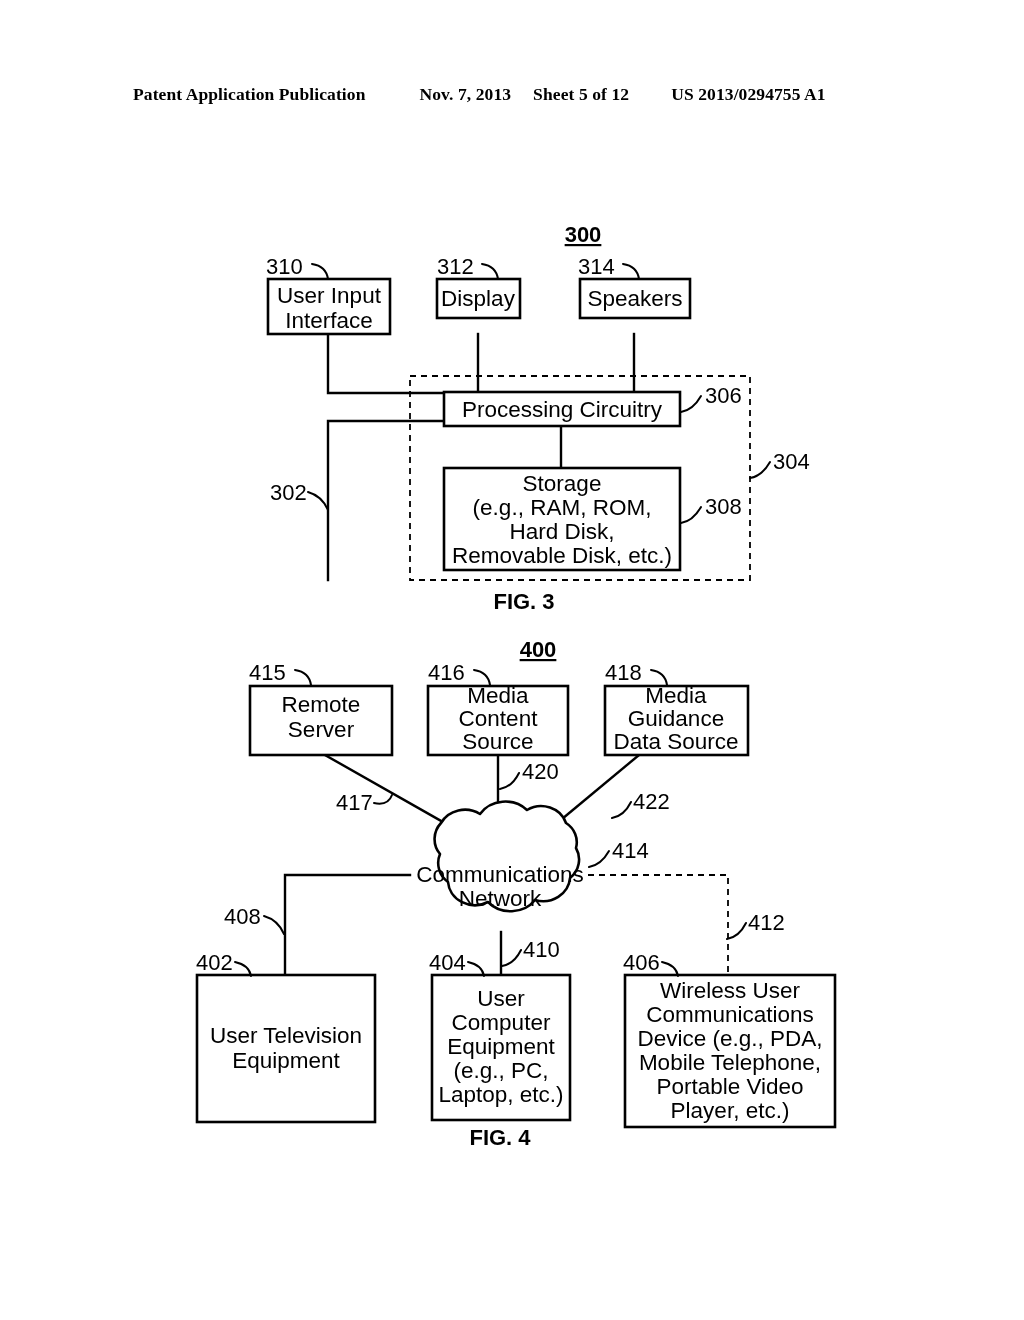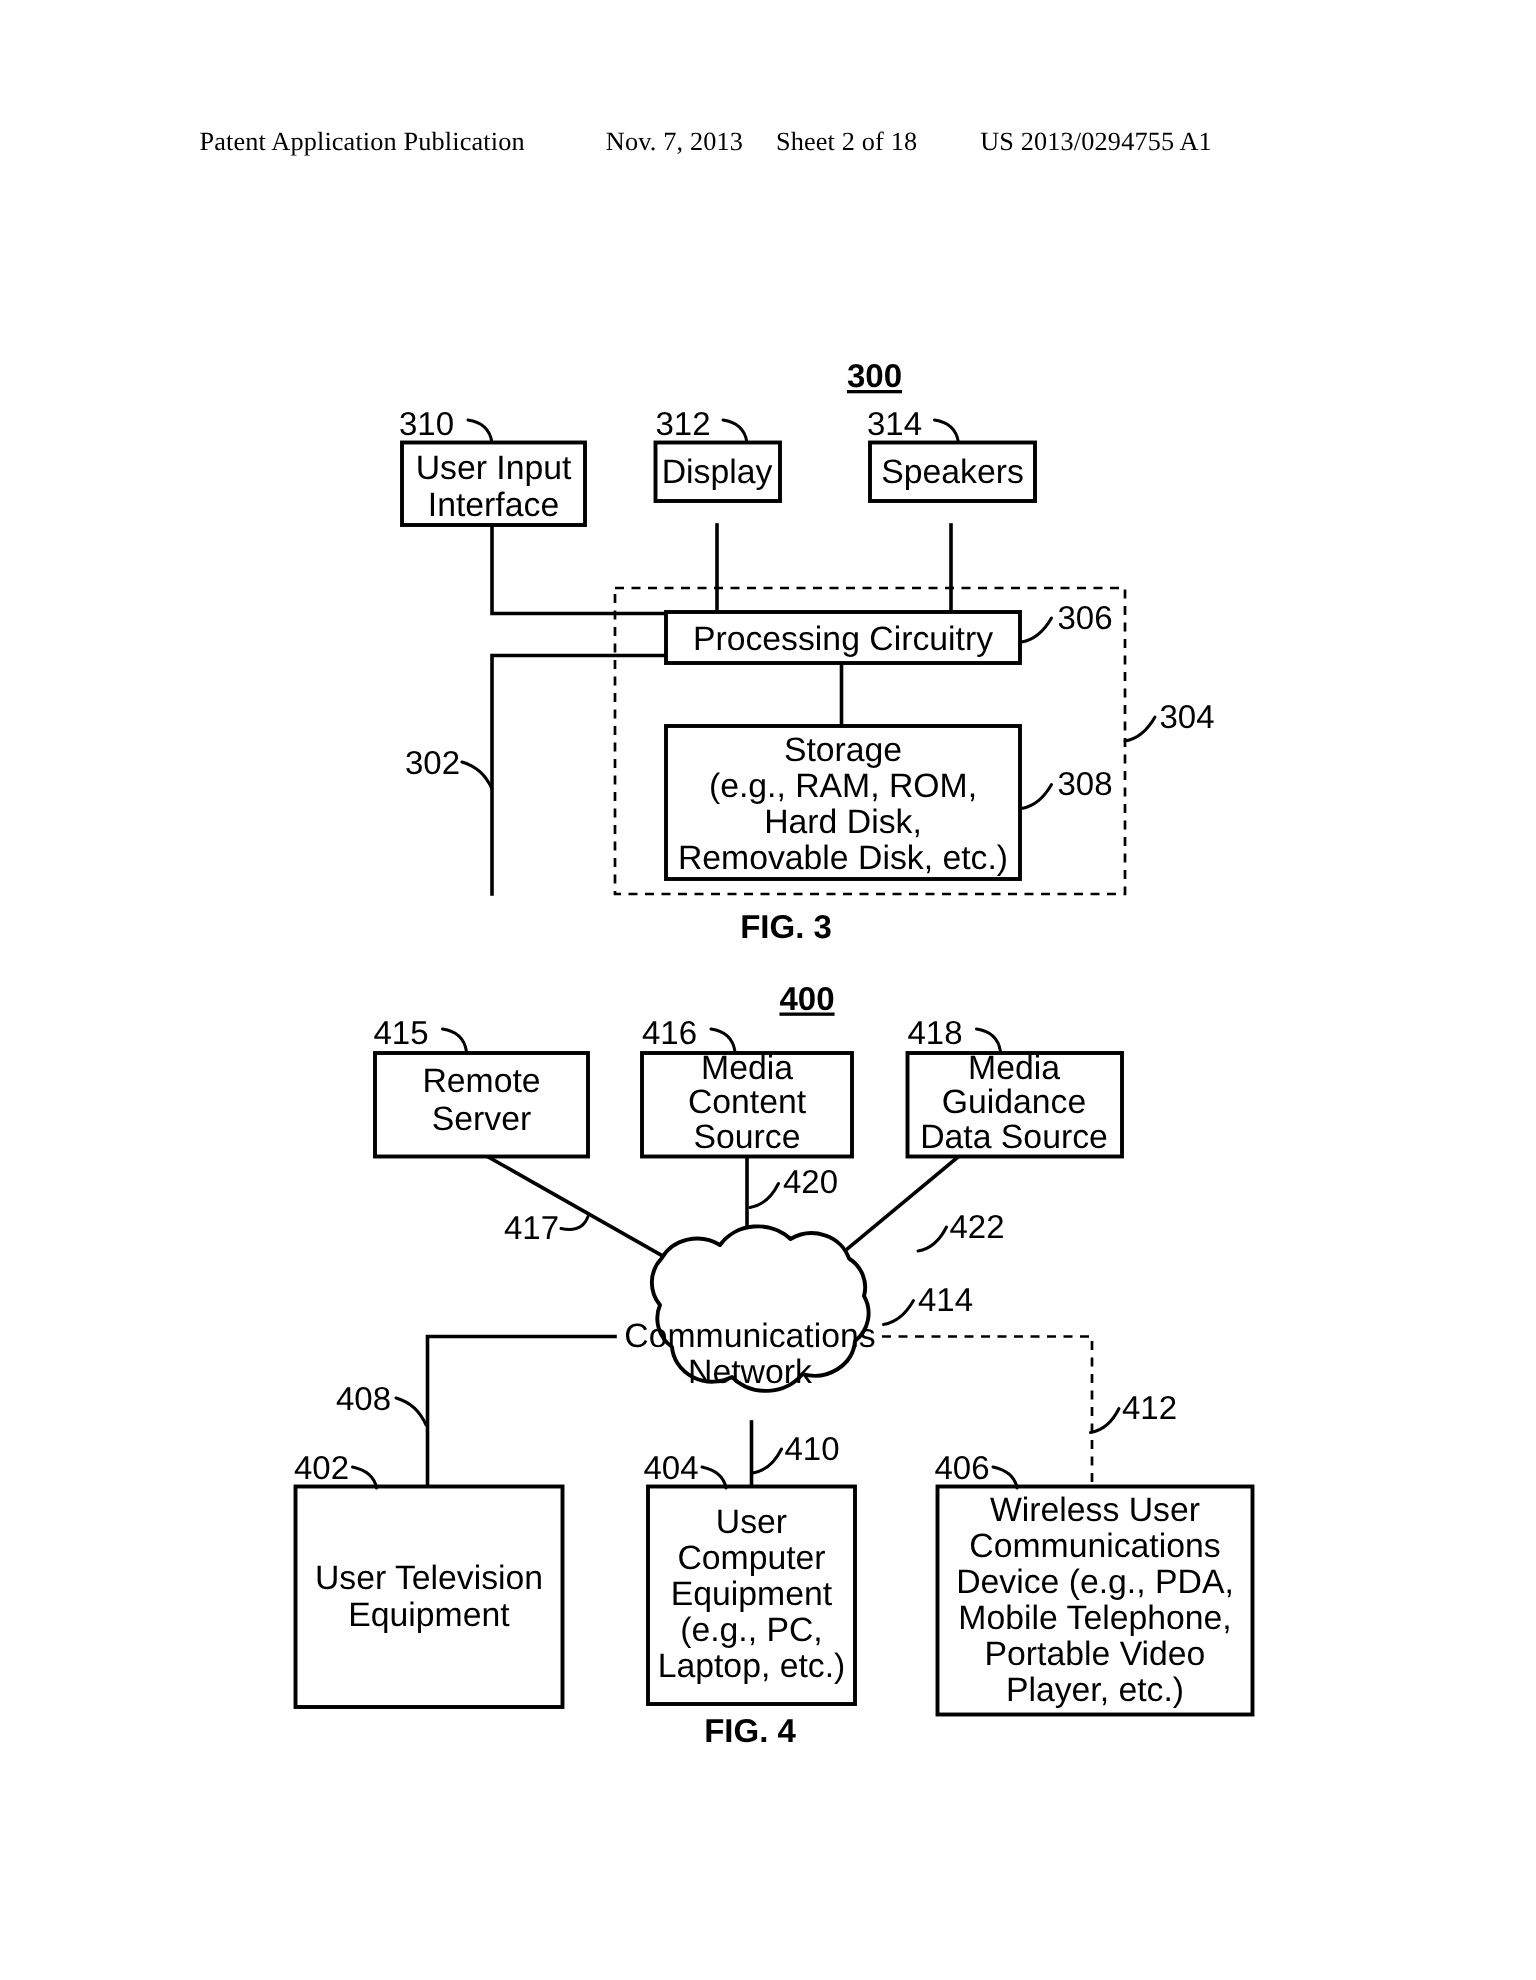--- a/index.html
+++ b/index.html
@@ -23,37 +23,37 @@
     height: 1320px;
   }
   
   .page-header {
     position: absolute;
     top: 84px;
     left: 133px;
     width: 760px;
     height: 28px;
     font-family: "Liberation Serif", serif;
-    font-weight: normal;
+    font-weight: bold;
     font-size: 17.5px;
     letter-spacing: 0.1px;
     white-space: nowrap;
     display: flex;
     align-items: baseline;
   }
   .hdr-pub   { }
   .hdr-date  { margin-left: 54px; }
   .hdr-sheet { margin-left: 22px; }
   .hdr-pat   { margin-left: 42px; }
 
   
   .figure-canvas {
     position: absolute;
     left: 0;
-    top: 16px;
+    top: 0;
     width: 1024px;
     height: 1148px;
   }
   svg { display: block; }
   .solid-line {
     fill: none;
     stroke: #000000;
     stroke-width: 2.4;
     stroke-linecap: square;
   }
@@ -104,21 +104,21 @@
   }
 </style>
 </head>
 <body>
 
 <div class="page">
 
   <div class="page-header">
     <span class="hdr-pub">Patent Application Publication</span>
     <span class="hdr-date">Nov. 7, 2013</span>
-    <span class="hdr-sheet">Sheet 2 of 18</span>
+    <span class="hdr-sheet">Sheet 5 of 12</span>
     <span class="hdr-pat">US 2013/0294755 A1</span>
   </div>
 
   <div class="figure-canvas">
   <svg width="1024" height="1320" viewBox="0 0 1024 1320" xmlns="http://www.w3.org/2000/svg">
 
     <g>
 
       <text class="fig-title" x="583" y="242">300</text>
 

